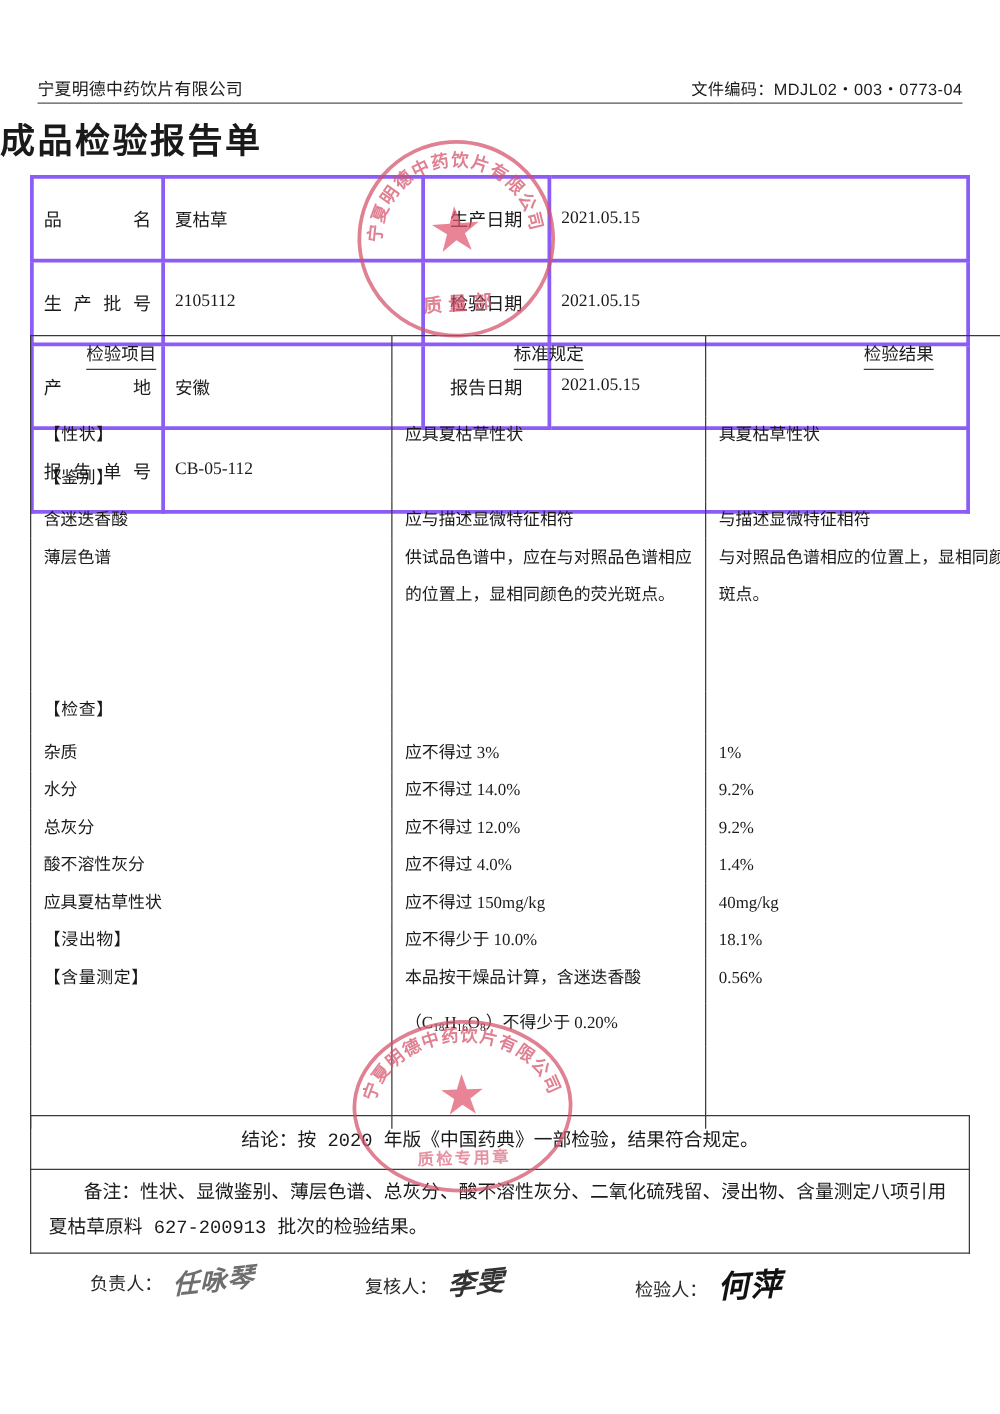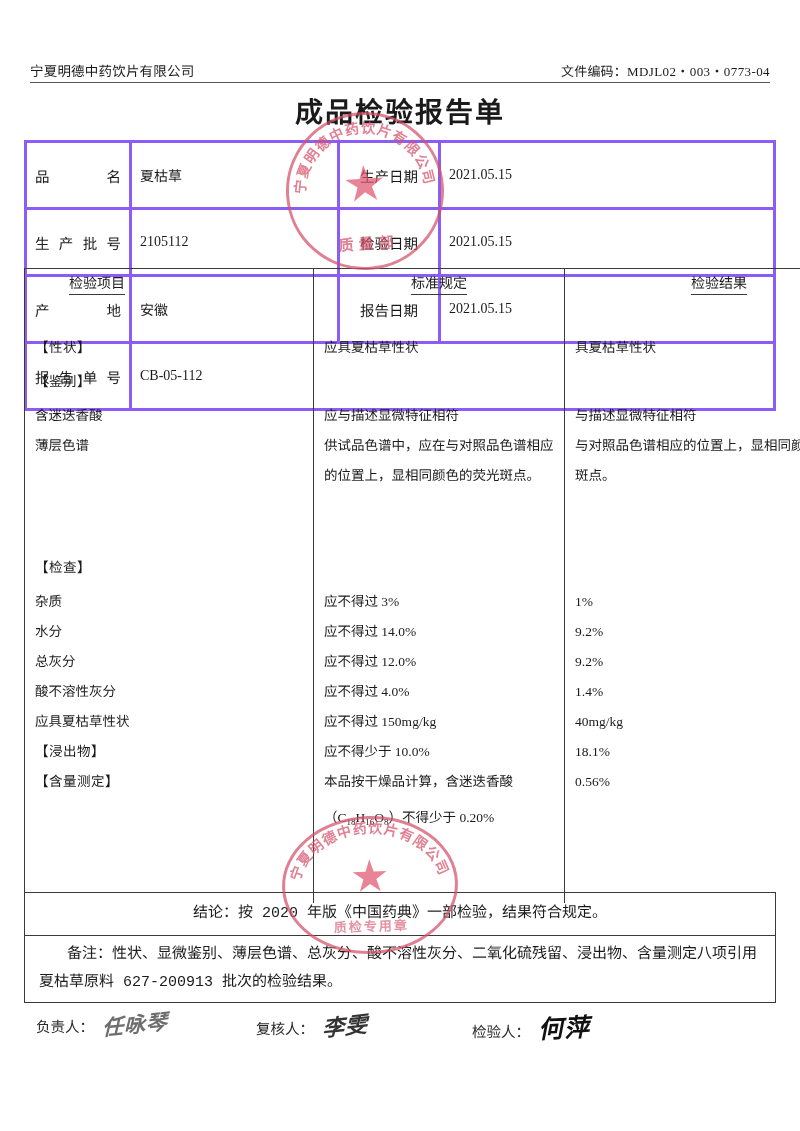--- a/index.html
+++ b/index.html
@@ -31,38 +31,38 @@
     width: 740px;
     display: flex;
     justify-content: space-between;
     align-items: flex-end;
     font-size: 13.5px;
     letter-spacing: 0.2px;
   }
   .company-name { white-space: nowrap; }
   .doc-code { white-space: nowrap; font-size: 13px; }
   .doc-code .code-val {
-    font-family: Liberation Serif, serif;
+    font-family: Liberation Sans, sans-serif;
     letter-spacing: 0.4px;
   }
   .header-rule {
     position: absolute;
     left: 30px;
     top: 78px;
     width: 740px;
     height: 1px;
     background: #555;
   }
 
   .doc-title {
     position: absolute;
     left: 0;
     top: 86px;
     width: 800px;
-    text-align: center;
+    text-align: left;
     font-size: 28px;
     font-weight: 700;
     letter-spacing: 2px;
     font-family: "Liberation Serif", "DejaVu Serif", serif;
   }
 
   
   table {
     border-collapse: collapse;
     table-layout: fixed;
@@ -159,20 +159,21 @@
     top: 1004px;
     width: 740px;
     height: 46px;
     font-size: 14.5px;
   }
   .sign-group {
     position: absolute;
     display: flex;
     align-items: baseline;
     white-space: nowrap;
+    margin-left: 36px;
   }
   .sign-group.g1 { left: 6px; }
   .sign-group.g2 { left: 226px; }
   .sign-group.g3 { left: 442px; }
   .sign-label { color: #2a2a2a; }
   .sign-mark {
     margin-left: 8px;
     font-family: "DejaVu Serif", serif;
     font-style: italic;
     font-weight: 700;

